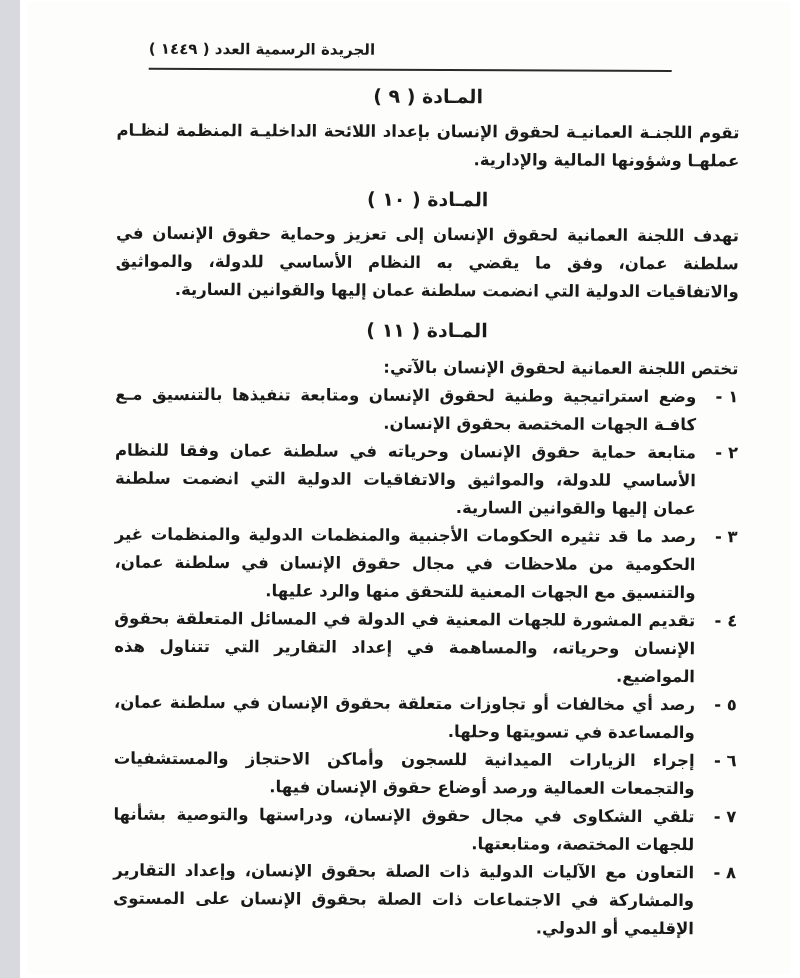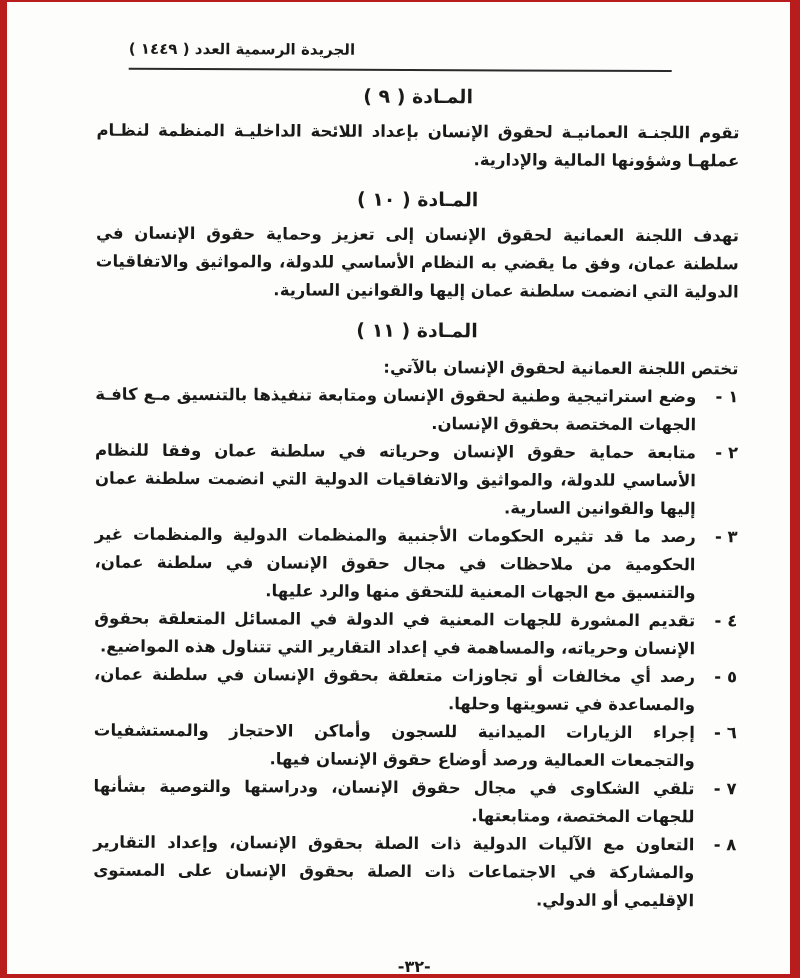--- a/index.html
+++ b/index.html
@@ -10,21 +10,22 @@
     width: 800px;
     height: 978px;
     background: #d8d8df;
     overflow: hidden;
     position: relative;
     font-family: "DejaVu Sans", sans-serif;
   }
   .photo-frame {
     position: absolute;
     inset: 0;
-    background: #b91c1c;
+    background: #ffffff;
+    margin-left: 20px;
   }
   .page {
     position: absolute;
     top: 2px;
     left: 7px;
     right: 10px;
     bottom: 4px;
     background: #fdfdfc;
   }
   .content {

